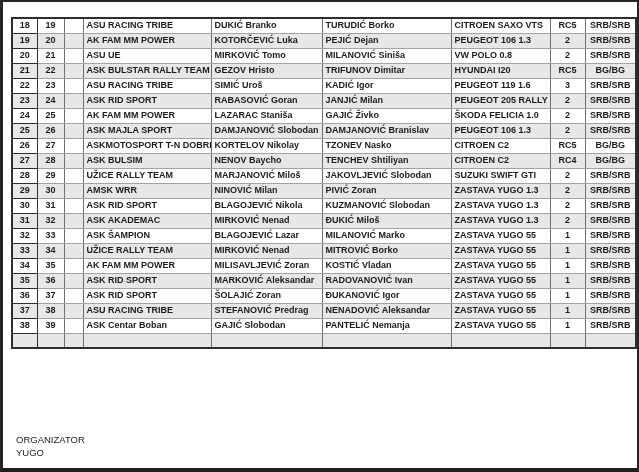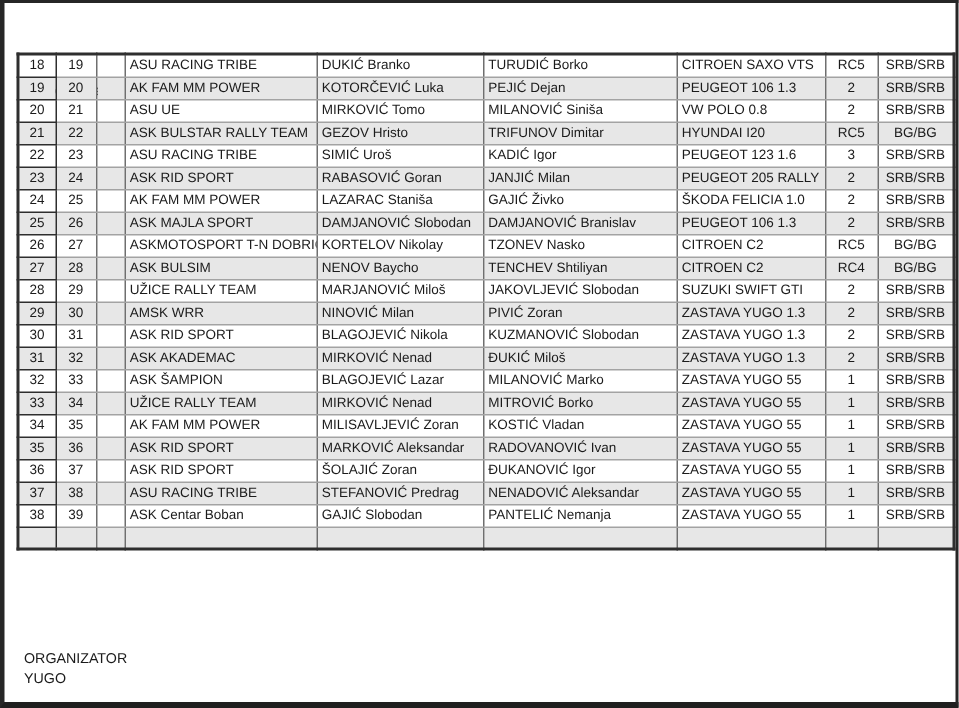--- a/index.html
+++ b/index.html
@@ -21,25 +21,26 @@
     display: flex;
     align-items: flex-end;
     font-size: 9.5px;
     margin-top: 48px;
   }
   .doc-header .hl { flex: 1; text-align: left; }
   .doc-header .hc { flex: 1; text-align: center; }
   .doc-header .hr { flex: 1; text-align: right; }
   table.entry-table {
     position: absolute;
-    top: 33px; left: 8px;
+    top: 15px; left: 8px;
     width: 624px;
     border-collapse: collapse;
     table-layout: fixed;
     border: 2px solid #2e2e2e;
+    font-weight: bold;
   }
   .entry-table td {
     height: 15px;
     font-size: 9px;
     line-height: 1;
     padding: 0 3px;
     white-space: nowrap;
     overflow: hidden;
     border-top: 1px solid #a3a3a3;
     border-bottom: 1px solid #a3a3a3;
@@ -125,21 +126,21 @@
         <td class="c7">RC5</td>
         <td class="c8">BG/BG</td>
       </tr>
       <tr>
         <td class="c0">22</td>
         <td class="c1">23</td>
         <td class="c2"></td>
         <td class="c3">ASU RACING TRIBE</td>
         <td class="c4">SIMIĆ Uroš</td>
         <td class="c5">KADIĆ Igor</td>
-        <td class="c6">PEUGEOT 123 1.6</td>
+        <td class="c6">PEUGEOT 119 1.6</td>
         <td class="c7">3</td>
         <td class="c8">SRB/SRB</td>
       </tr>
       <tr>
         <td class="c0">23</td>
         <td class="c1">24</td>
         <td class="c2"></td>
         <td class="c3">ASK RID SPORT</td>
         <td class="c4">RABASOVIĆ Goran</td>
         <td class="c5">JANJIĆ Milan</td>

